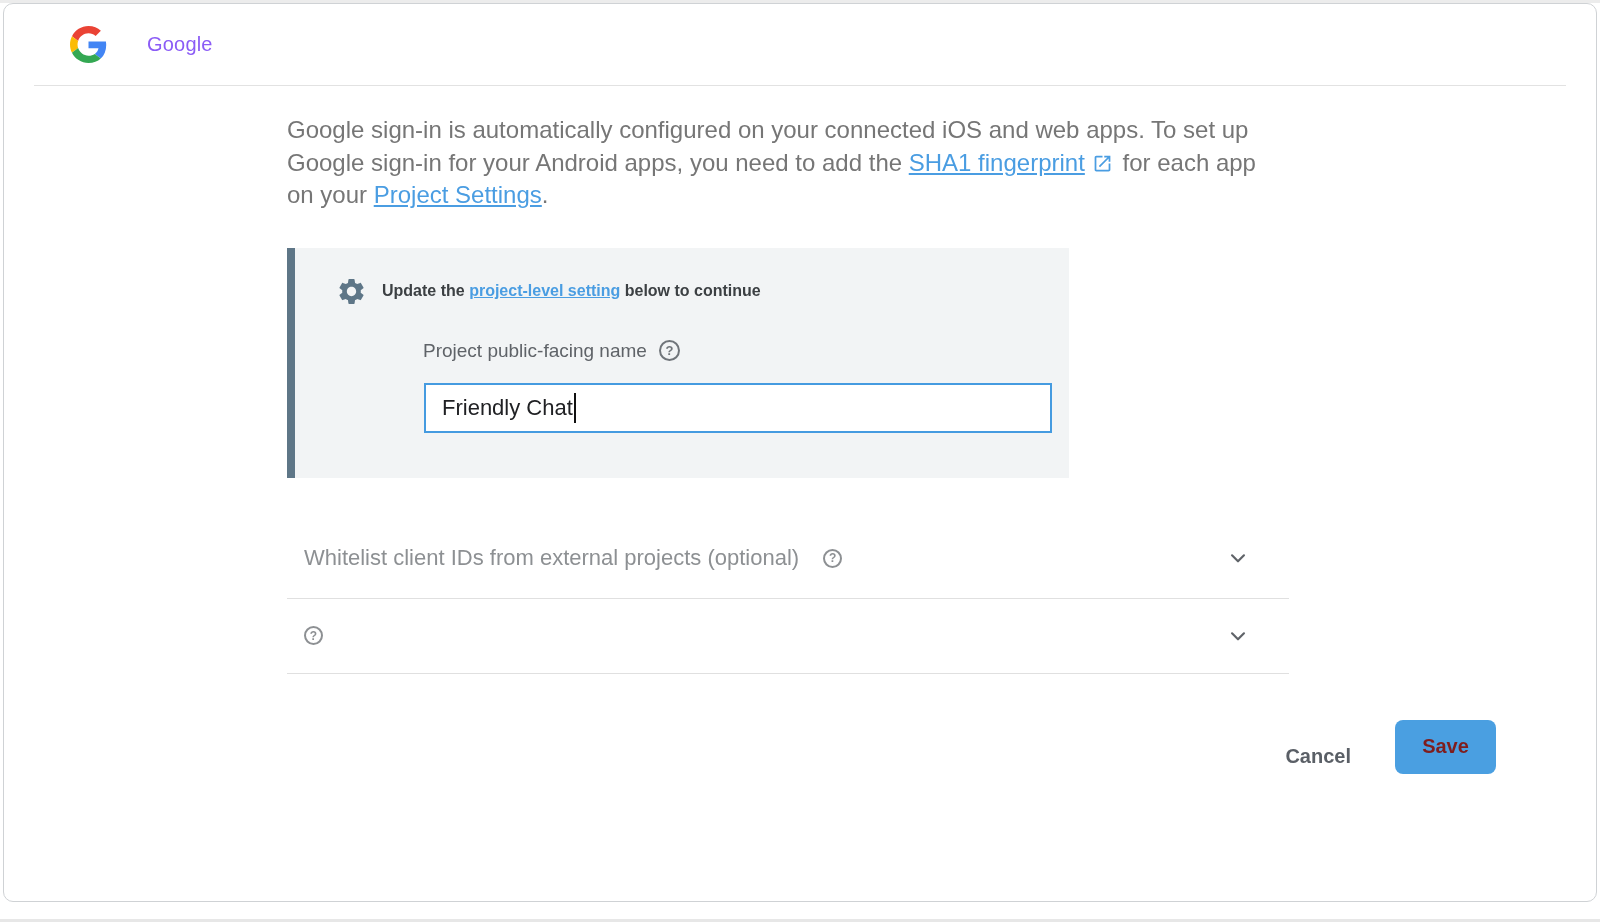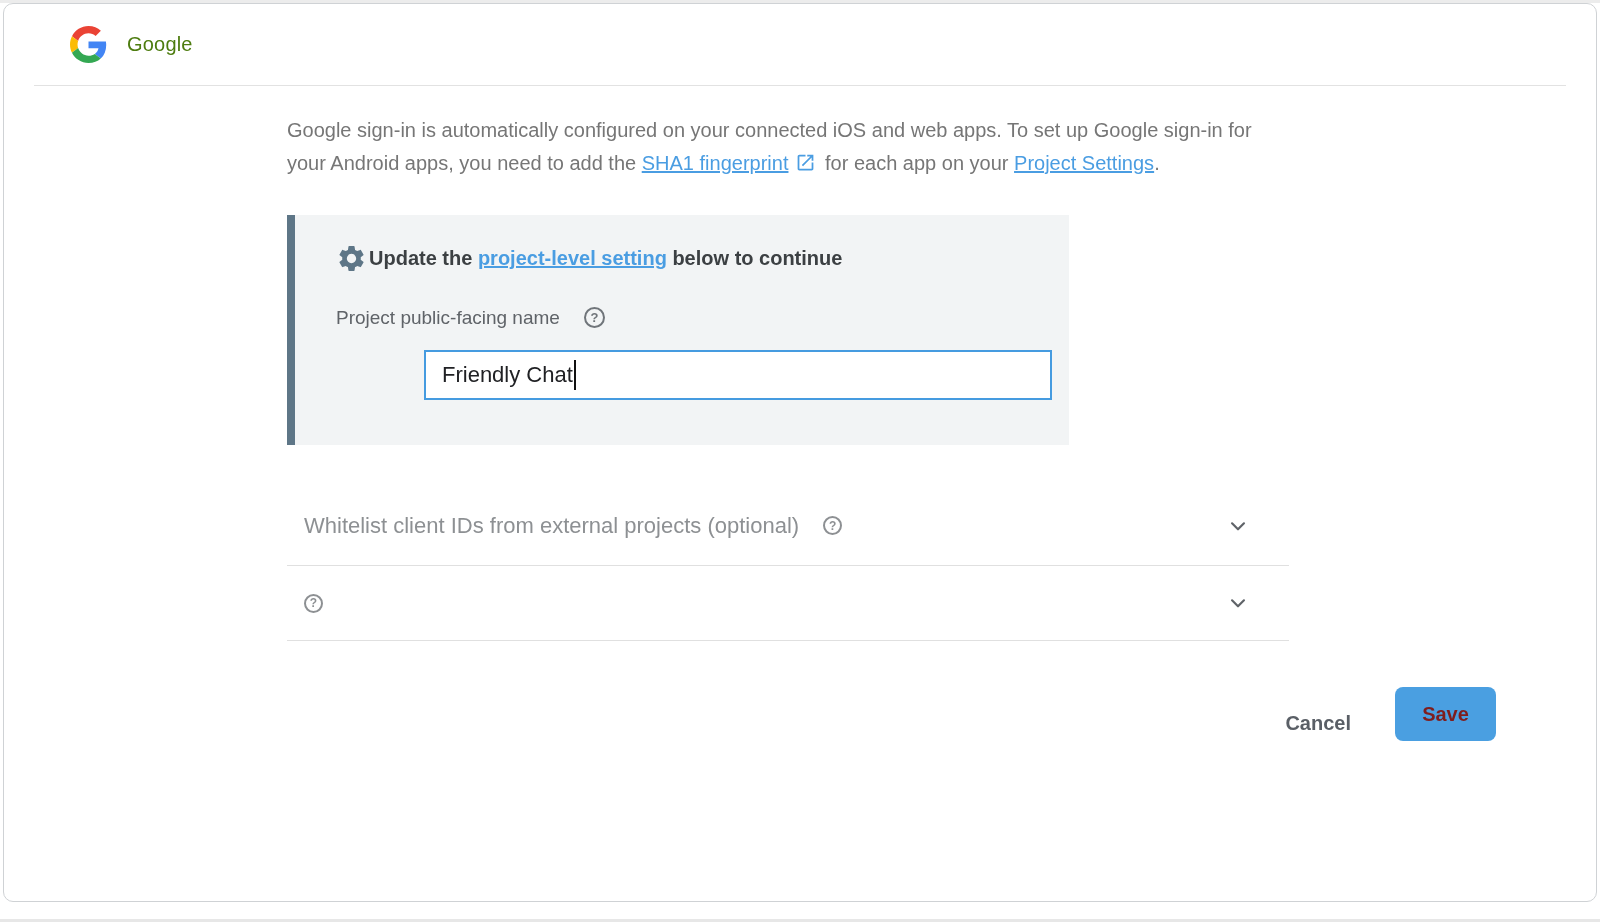--- a/index.html
+++ b/index.html
@@ -19,21 +19,21 @@
     margin: 0 3px; background: #ffffff;
     border: 1px solid #cfd2d5; border-radius: 10px;
     height: 899px; overflow: hidden;
   }
   
   header {
     height: 81px; display: flex; align-items: center; padding-left: 66px;
   }
   .g-logo { width: 37px; height: 37px; display: inline-flex; }
   .g-logo svg { width: 100%; height: 100%; }
-  .brand { margin-left: 20px; font-size: 20px; color: #4d7c0f; letter-spacing: .2px; }
+  .brand { margin-left: 40px; font-size: 20px; color: #8b5cf6; letter-spacing: .2px; }
   .header-divider { height: 1px; background: #e2e2e2; margin: 0 30px; }
   
   main { margin-left: 283px; width: 1002px; }
   
   .enable-row {
     margin-top: 40px; height: 50px; width: 1015px;
     display: flex; align-items: center; justify-content: flex-end; gap: 19px;
   }
   .enable-label { font-size: 20px; color: #5f6368; }
   .toggle {
@@ -41,39 +41,39 @@
     background: #a8cbeb; cursor: pointer; margin-right: 2px;
   }
   .toggle .knob {
     position: absolute; right: -2px; top: -6px; width: 36px; height: 36px;
     border-radius: 50%; background: #4a9edf;
     box-shadow: 0 1px 4px rgba(0,0,0,.35);
   }
   
   .desc {
     margin-top: 28px; width: 992px;
-    font-size: 20px; line-height: 32.5px; color: #767676;
+    font-size: 24px; line-height: 32.5px; color: #767676;
   }
   .desc a, .notice-title a {
     color: #4a9de2; text-decoration: underline; cursor: pointer;
   }
   .ext-icon { display: inline-block; width: 21px; height: 21px; vertical-align: -3px; margin: 0 3px 0 7px; }
   
   .notice {
     margin-top: 36px; width: 782px; height: 230px;
     background: #f2f4f5; border-left: 8px solid #5e7687;
     padding: 28px 0 0 41px;
   }
   .notice-title-row { display: flex; align-items: center; }
   .gear { width: 31px; height: 31px; flex: 0 0 auto; }
   .notice-title {
-    margin-left: 2px; font-size: 20px; font-weight: bold; color: #3c4043;
+    margin-left: 15px; font-size: 16px; font-weight: bold; color: #3c4043;
   }
   .field-label-row {
-    margin-top: 33px; display: flex; gap: 24px;
+    margin-top: 33px; margin-left: 87px; display: flex; gap: 12px;
     font-size: 19px; color: #5f6368;
   }
   .help {
     width: 21px; height: 21px; border: 2px solid #70757a; border-radius: 50%;
     display: inline-flex; align-items: center; justify-content: center;
     font-size: 13px; font-weight: bold; color: #70757a; flex: 0 0 auto;
   }
   .help.small { width: 19px; height: 19px; border-color: #8d9093; color: #8d9093; font-size: 12px; }
   .textbox {
     margin-top: 21px; margin-left: 88px; width: 628px; height: 50px;

